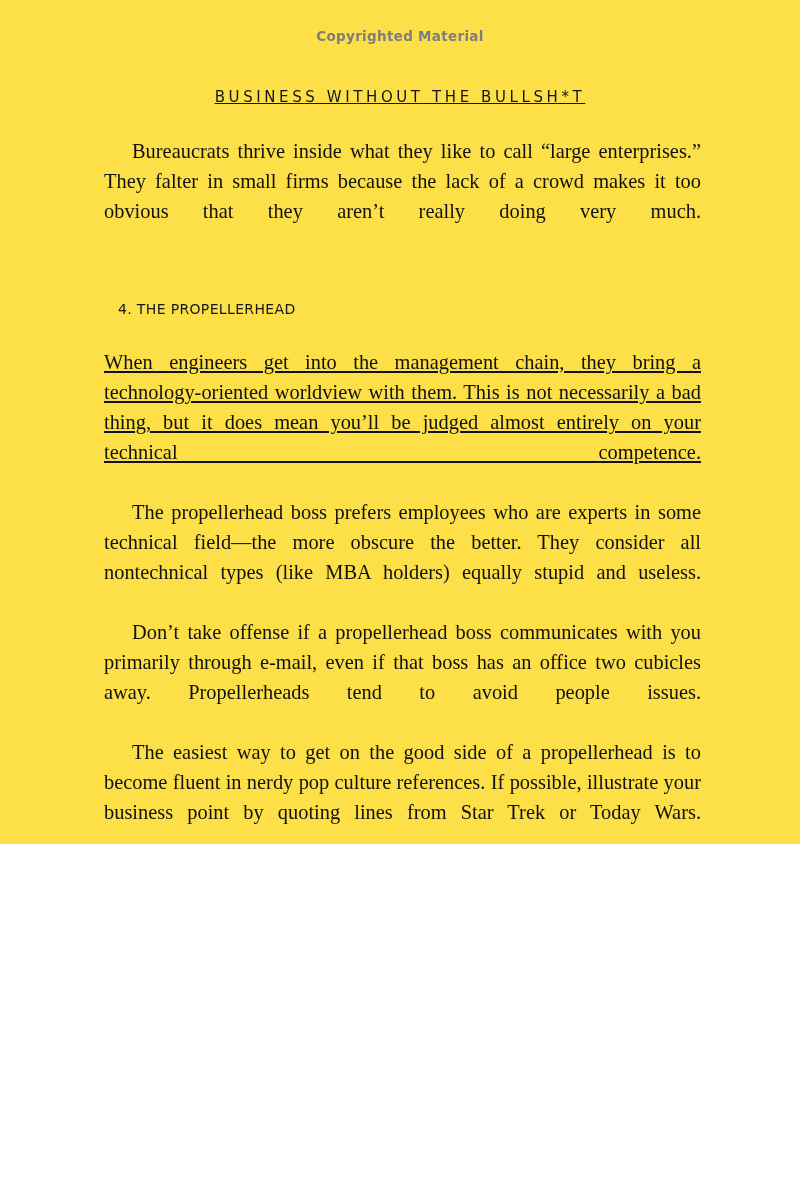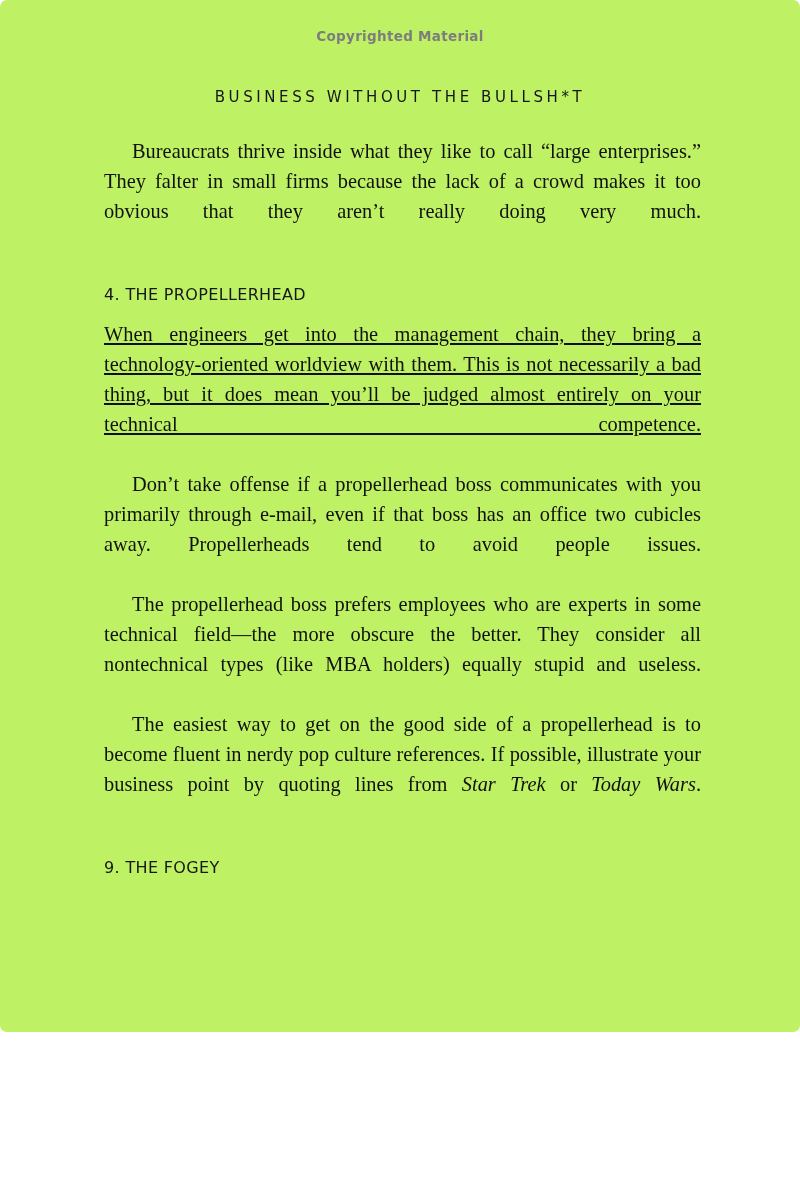--- a/index.html
+++ b/index.html
@@ -4,25 +4,24 @@
 <style>
   html, body {
     margin: 0;
     padding: 0;
     background: #ffffff;
   }
 
   .page {
     position: relative;
     width: 800px;
-    height: 1032px;
-    background: #bef264;
+    height: 844px;
+    background: #fde047;
     overflow: hidden;
     box-sizing: border-box;
-    border-radius: 7px;
   }
 
   
   .watermark {
     position: absolute;
     left: 0;
     width: 800px;
     text-align: center;
     font-family: "DejaVu Sans", sans-serif;
     font-size: 13.5px;
@@ -40,20 +39,21 @@
     top: 88px;
     left: 0;
     width: 800px;
     text-align: center;
     font-family: "DejaVu Sans", sans-serif;
     font-size: 15px;
     font-weight: 400;
     letter-spacing: 3.6px;
     color: #171717;
     white-space: nowrap;
+    text-decoration: underline;
   }
 
   
   .text-column {
     position: absolute;
     top: 136px;
     left: 104px;
     width: 597px;
     font-family: "Liberation Serif", "DejaVu Serif", serif;
     font-size: 20.4px;
@@ -73,36 +73,36 @@
   .para.no-indent { text-indent: 0; text-decoration: underline; }
 
   
   .para::after {
     content: "";
     display: inline-block;
     width: 100%;
   }
 
   .section-heading {
-    margin: 0;
+    margin: 14px;
     font-family: "DejaVu Sans", sans-serif;
-    font-size: 16px;
+    font-size: 14px;
     font-weight: 400;
     letter-spacing: 0.35px;
     color: #171717;
     text-align: left;
     text-indent: 0;
     line-height: 26px;
     padding-top: 26px;
     padding-bottom: 11px;
     white-space: nowrap;
   }
   .section-heading::after { content: none; }
 
-  .italic { font-style: italic; }
+  .italic { }
 
   
   .folio {
     position: absolute;
     top: 1120px;
     left: 0;
     width: 800px;
     text-align: center;
     font-family: "Liberation Serif", "DejaVu Serif", serif;
     font-size: 19px;
@@ -121,23 +121,23 @@
   <div class="text-column">
 
 
     <p class="para">Bureaucrats thrive inside what they like to call “large enterprises.” They falter in small firms because the lack of a crowd makes it too obvious that they aren’t really doing very much.</p>
 
 
     <p class="para section-heading">4. THE PROPELLERHEAD</p>
 
     <p class="para no-indent">When engineers get into the management chain, they bring a technology-oriented worldview with them. This is not necessarily a bad thing, but it does mean you’ll be judged almost entirely on your technical competence.</p>
 
+    <p class="para">The propellerhead boss prefers employees who are experts in some technical field—the more obscure the better. They consider all nontechnical types (like MBA holders) equally stupid and useless.</p>
+
     <p class="para">Don’t take offense if a propellerhead boss communicates with you primarily through e-mail, even if that boss has an office two cubicles away. Propellerheads tend to avoid people issues.</p>
-
-    <p class="para">The propellerhead boss prefers employees who are experts in some technical field—the more obscure the better. They consider all nontechnical types (like MBA holders) equally stupid and useless.</p>
 
     <p class="para"><span>The easiest way to get on the good side of a propellerhead is to become fluent in nerdy pop culture references. If possible, illustrate your business point by quoting lines from </span><span class="italic">Star Trek</span><span> or </span><span class="italic">Today Wars</span><span>.</span></p>
 
     <p class="para section-heading">9. THE FOGEY</p>
 
   </div>
 
   <div class="folio">5</div>
 
   <div class="watermark watermark-bottom">Copyrighted Material</div>

